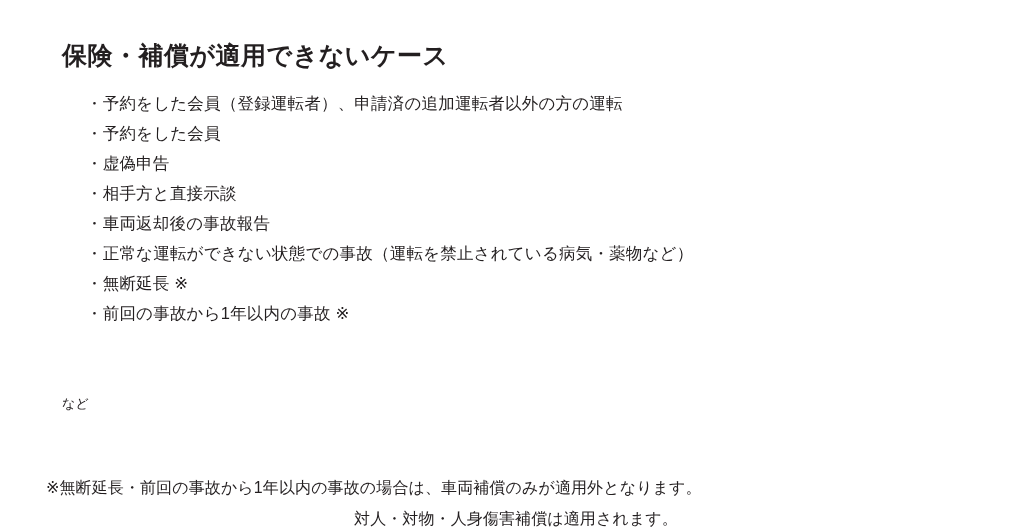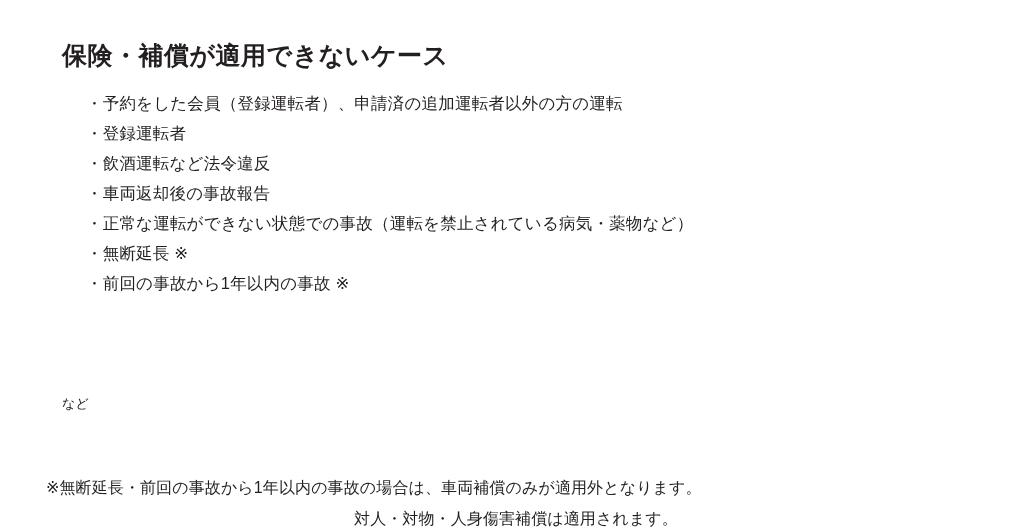--- a/index.html
+++ b/index.html
@@ -78,22 +78,23 @@
 </style>
 </head>
 <body>
 
 <div class="page">
 
   <h1 class="heading">保険・補償が適用できないケース</h1>
 
   <ul class="bullet-list">
     <li><span class="marker">・</span><span>予約をした会員（登録運転者）、申請済の追加運転者以外の方の運転</span></li>
-    <li><span class="marker">・</span><span>登録運転者</span></li>
-    <li><span class="marker">・</span><span>飲酒運転など法令違反</span></li>
+    <li><span class="marker">・</span><span>予約をした会員</span></li>
+    <li><span class="marker">・</span><span>虚偽申告</span></li>
+    <li><span class="marker">・</span><span>相手方と直接示談</span></li>
     <li><span class="marker">・</span><span>車両返却後の事故報告</span></li>
     <li><span class="marker">・</span><span>正常な運転ができない状態での事故（運転を禁止されている病気・薬物など）</span></li>
     <li><span class="marker">・</span><span>無断延長 ※</span></li>
     <li><span class="marker">・</span><span>前回の事故から1年以内の事故 ※</span></li>
   </ul>
 
   <div class="closing">など</div>
 
   <div class="footnotes">
     <div class="line1">※無断延長・前回の事故から1年以内の事故の場合は、車両補償のみが適用外となります。</div>

